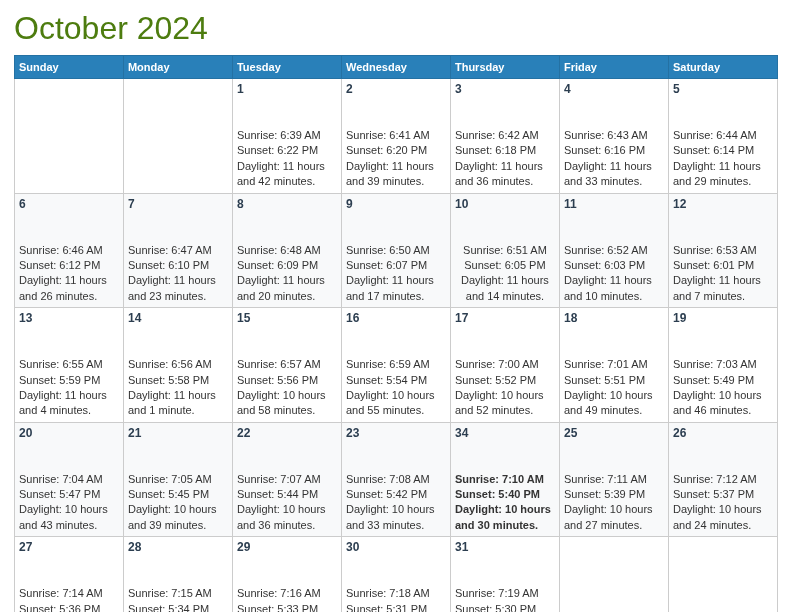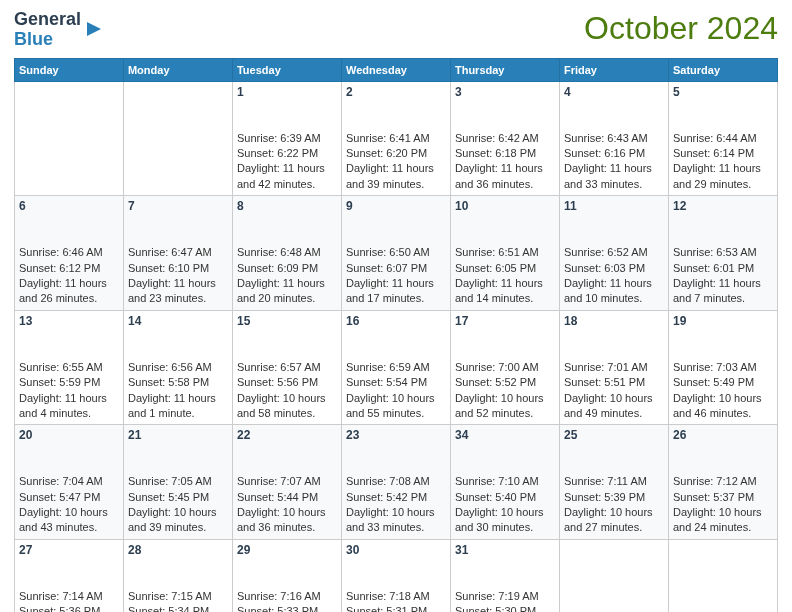--- a/index.html
+++ b/index.html
@@ -86,33 +86,20 @@
     tr:nth-child(odd) td {
       background: #ffffff;
     }
     th:first-child, td:first-child { width: 14.28%; }
   </style>
 </head>
 <body>
 
 <div class="page">
   <div class="header">
-    <div class="logo">
-      <div style="display:flex;align-items:center;">
-        <div class="logo-text">
-          <span class="general">General</span>
-          <span class="blue">Blue</span>
-        </div>
-        <div style="margin-left:4px; margin-top:2px;">
-          <svg width="18" height="18" viewBox="0 0 18 18">
-            <polygon points="2,2 16,9 2,16" fill="#2980b9"></polygon>
-          </svg>
-        </div>
-      </div>
-    </div>
     <div class="title-area">
       <div class="month-title">October 2024</div>
     </div>
   </div>
 
   <table>
     <thead>
       <tr>
 
       <th>Sunday</th>
@@ -179,21 +166,21 @@
 Daylight: 11 hours and 20 minutes.</div>
           </td>
           <td>
             <span class="day-num">9</span>
             <div class="cell-info" style="white-space: pre-line;">Sunrise: 6:50 AM
 Sunset: 6:07 PM
 Daylight: 11 hours and 17 minutes.</div>
           </td>
           <td>
             <span class="day-num">10</span>
-            <div class="cell-info" style="white-space: pre-line;">Sunrise: 6:51 AM
+            <div class="cell-info" style="white-space: pre-line; text-align: center;">Sunrise: 6:51 AM
 Sunset: 6:05 PM
 Daylight: 11 hours and 14 minutes.</div>
           </td>
           <td>
             <span class="day-num">11</span>
             <div class="cell-info" style="white-space: pre-line;">Sunrise: 6:52 AM
 Sunset: 6:03 PM
 Daylight: 11 hours and 10 minutes.</div>
           </td>
           <td>
@@ -267,21 +254,21 @@
 Daylight: 10 hours and 36 minutes.</div>
           </td>
           <td>
             <span class="day-num">23</span>
             <div class="cell-info" style="white-space: pre-line;">Sunrise: 7:08 AM
 Sunset: 5:42 PM
 Daylight: 10 hours and 33 minutes.</div>
           </td>
           <td>
             <span class="day-num">34</span>
-            <div class="cell-info" style="white-space: pre-line;">Sunrise: 7:10 AM
+            <div class="cell-info" style="white-space: pre-line; font-weight: bold;">Sunrise: 7:10 AM
 Sunset: 5:40 PM
 Daylight: 10 hours and 30 minutes.</div>
           </td>
           <td>
             <span class="day-num">25</span>
             <div class="cell-info" style="white-space: pre-line;">Sunrise: 7:11 AM
 Sunset: 5:39 PM
 Daylight: 10 hours and 27 minutes.</div>
           </td>
           <td>

